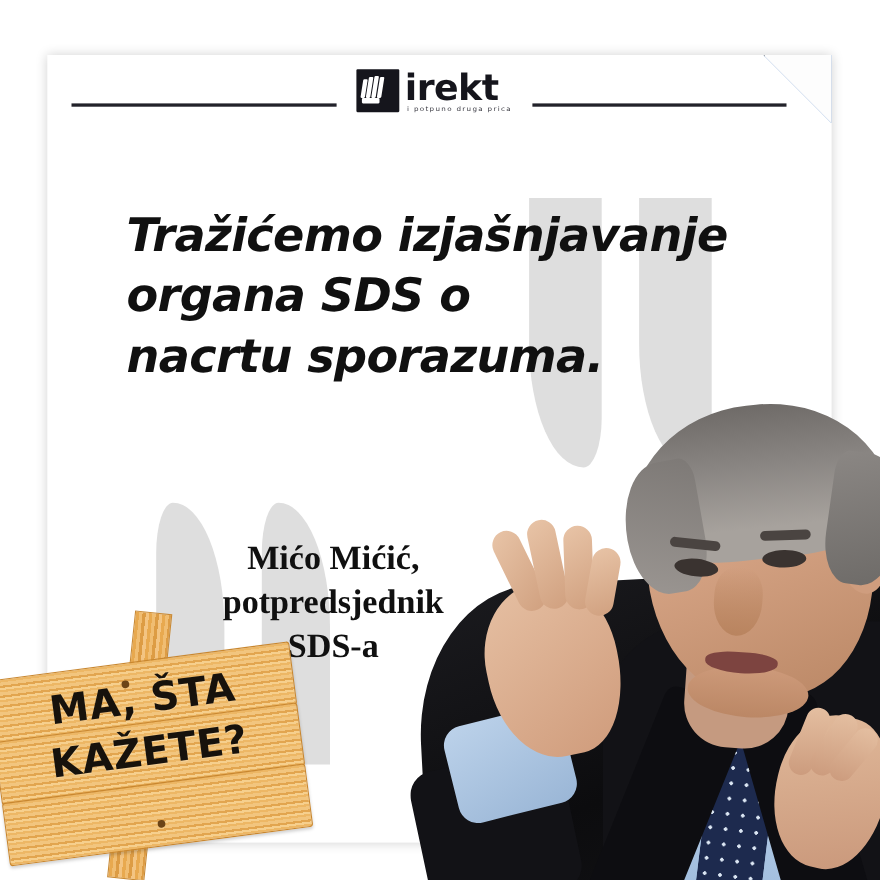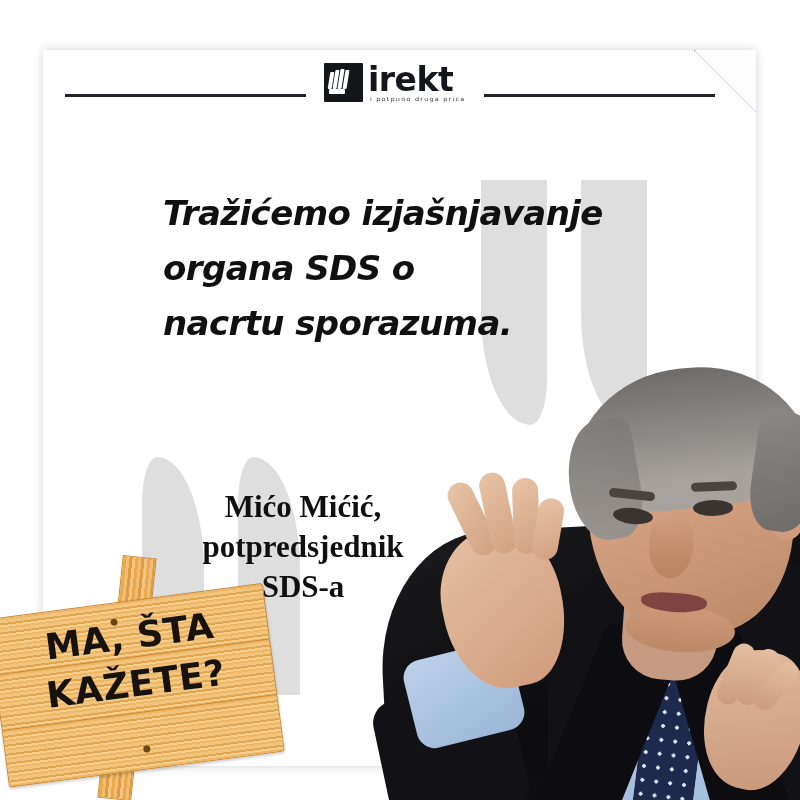--- a/index.html
+++ b/index.html
@@ -147,26 +147,25 @@
   .q-open .b2{ left:102px; }
 
   
   .quote-text{
     position:absolute;
     left:72px; top:136px;
     width:600px;
     font-family:"DejaVu Sans", sans-serif;
     font-weight:700;
     font-style:italic;
-    font-size:34px;
+    font-size:42px;
     line-height:55px;
     letter-spacing:-0.6px;
     color:#101010;
     white-space:pre-line;
-    margin-left:48px;
   }
 
   
   .attribution{
     position:absolute;
     left:110px; top:437px;
     width:300px;
     text-align:center;
     font-family:Liberation Serif, serif;
     font-weight:700;

